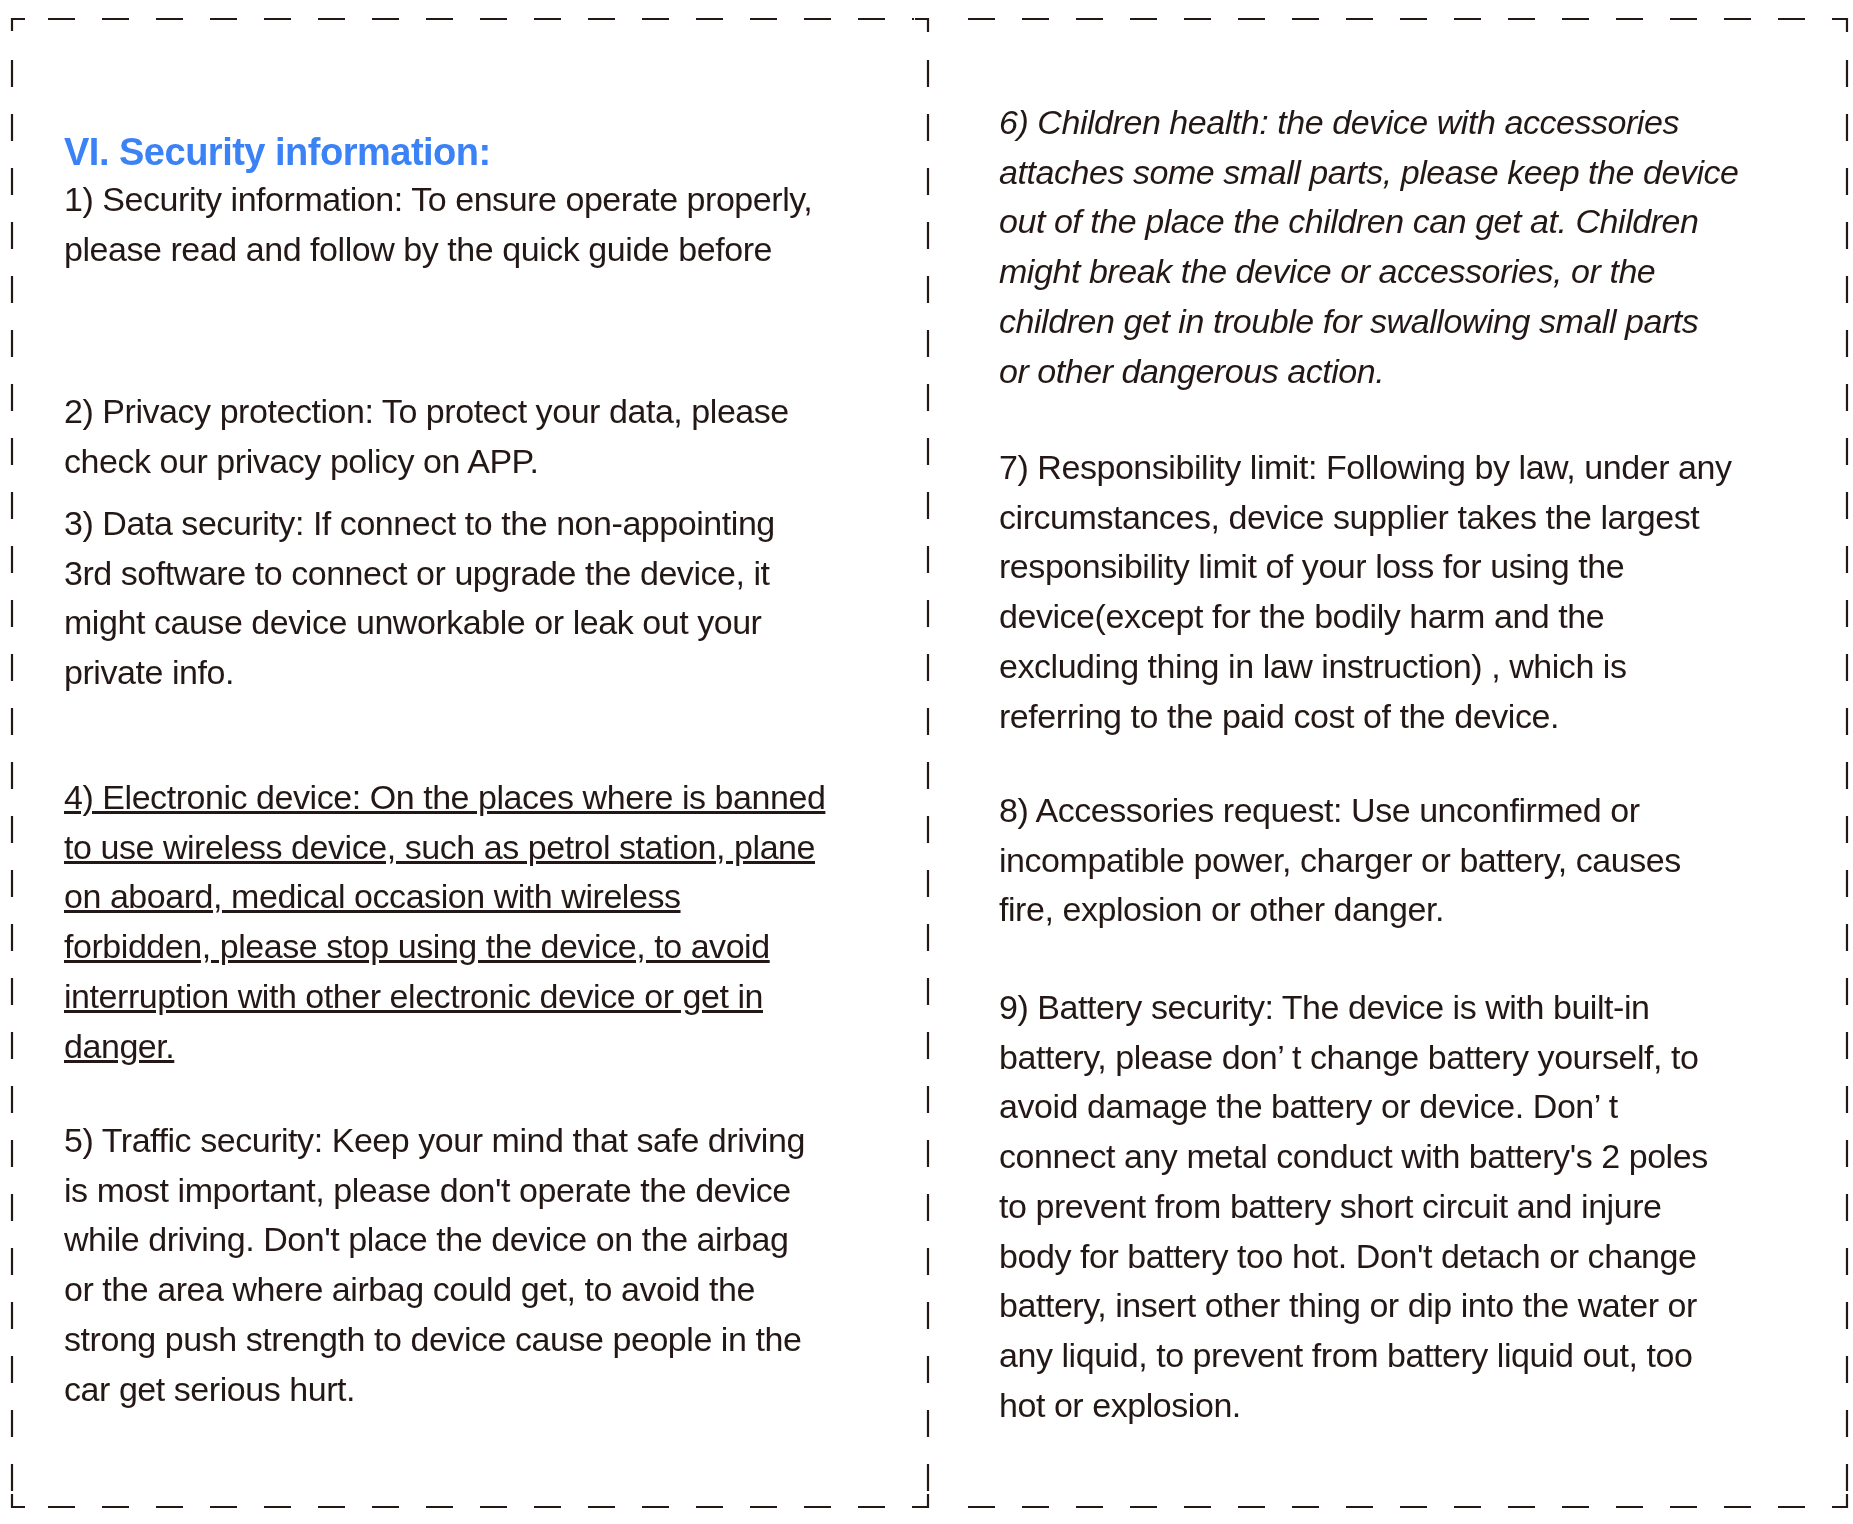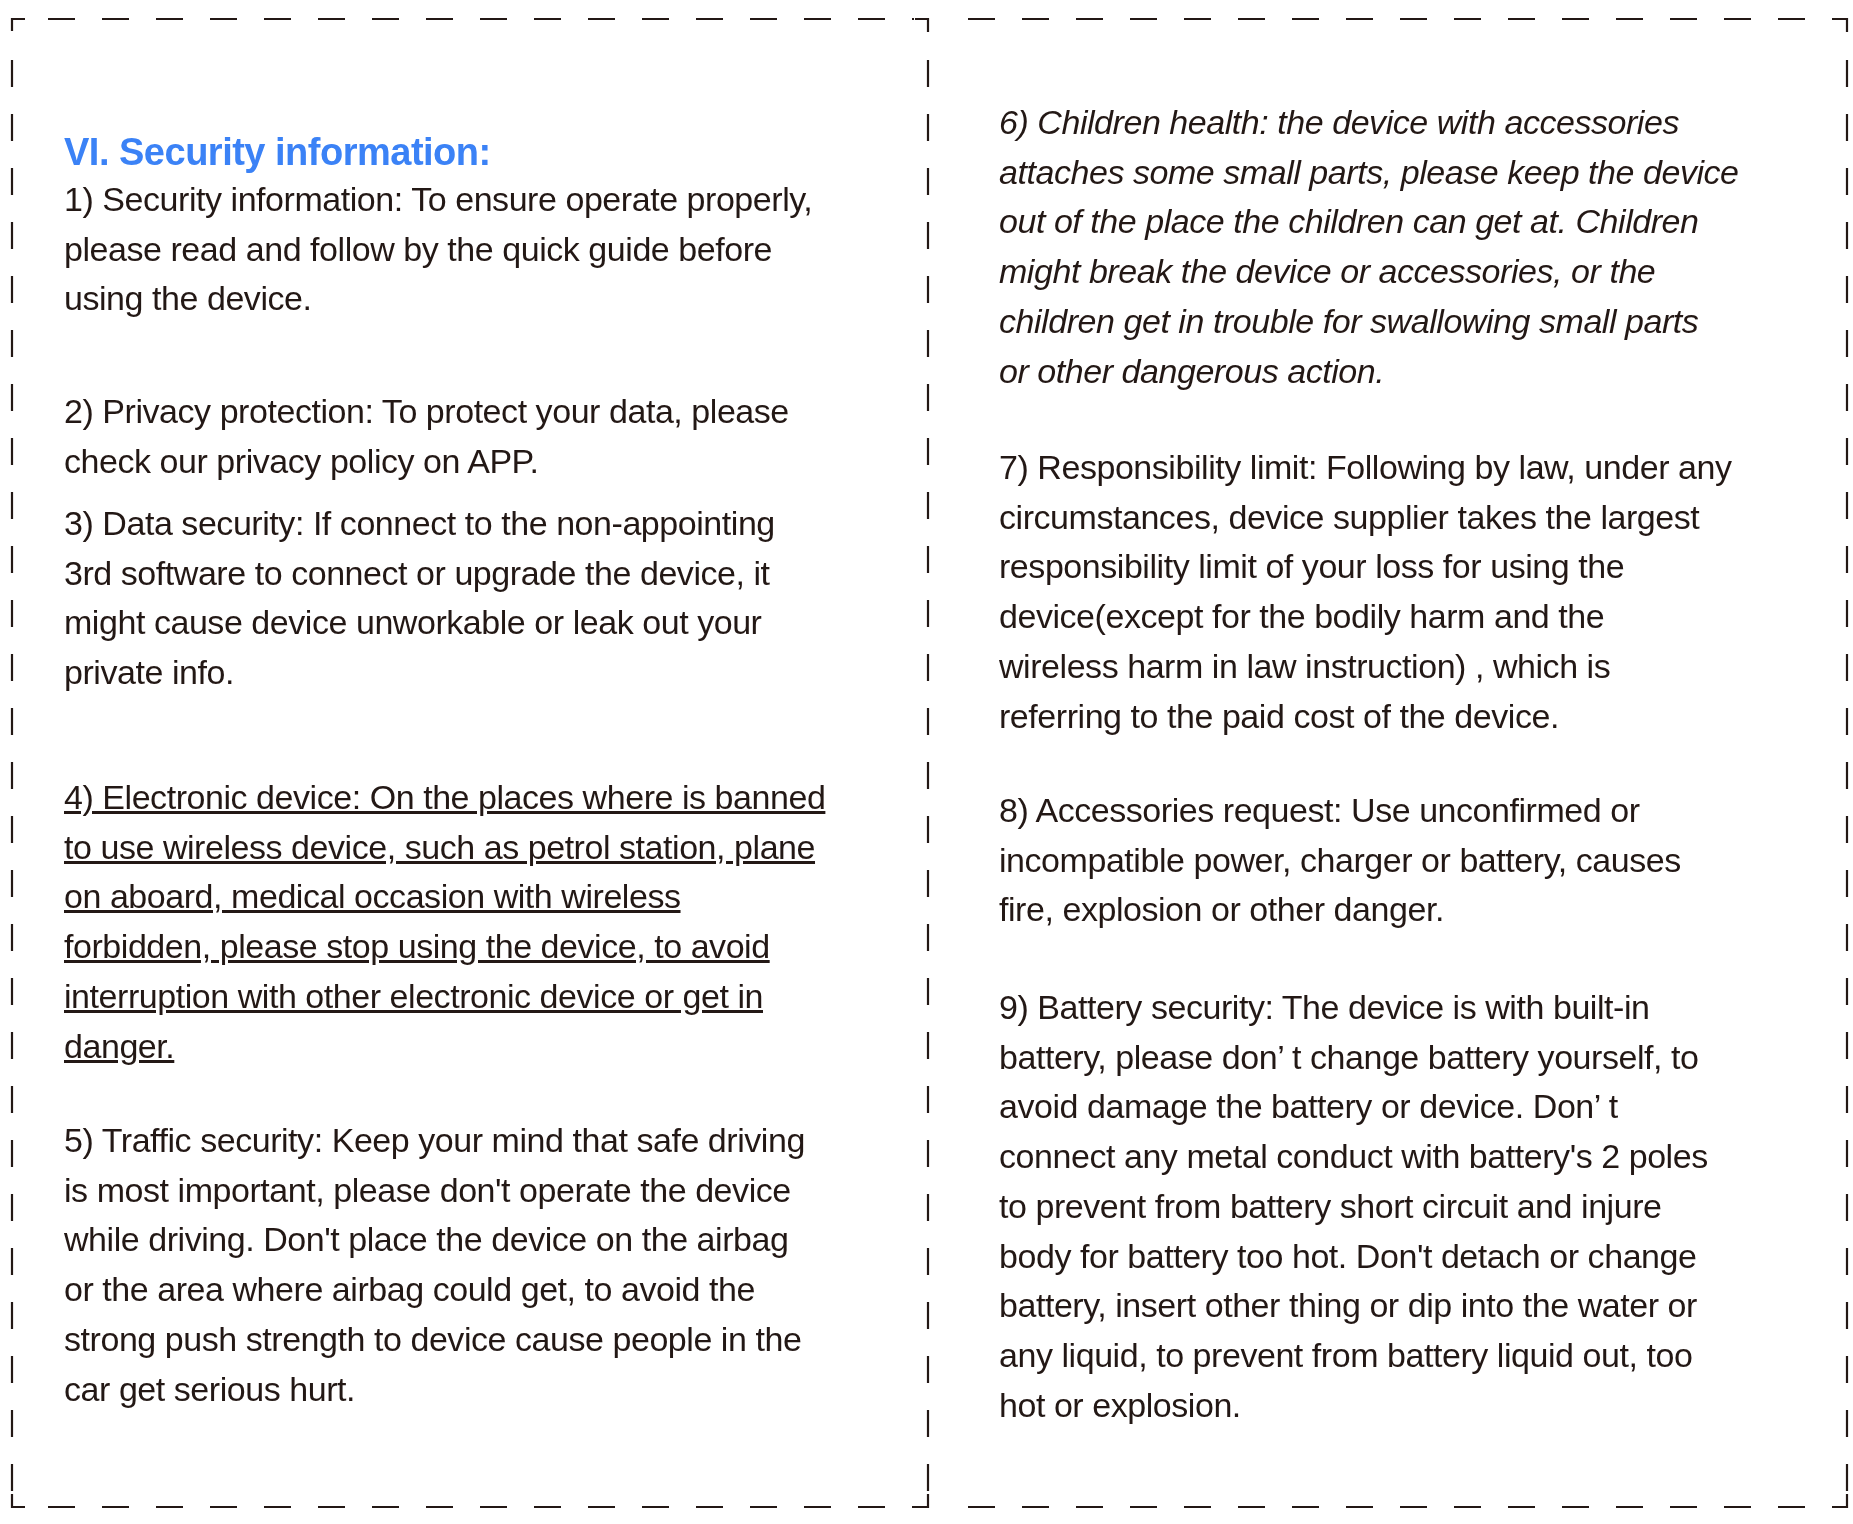--- a/index.html
+++ b/index.html
@@ -45,21 +45,20 @@
 
     <path d="M1834 1507 L1847 1507 L1847 1494"></path>
   </g>
 </svg>
 
 <h1 class="heading">VI. Security information:</h1>
 
 <div class="para col-left" style="top:175px;">
   <span class="line">1) Security information: To ensure operate properly,</span>
   <span class="line">please read and follow by the quick guide before</span>
-  <span class="line">using the device.</span>
 </div>
 
 <div class="para col-left" style="top:387px;">
   <span class="line">2) Privacy protection: To protect your data, please</span>
   <span class="line">check our privacy policy on APP.</span>
 </div>
 
 <div class="para col-left" style="top:499px;">
   <span class="line">3) Data security: If connect to the non-appointing</span>
   <span class="line">3rd software to connect or upgrade the device, it</span>
@@ -92,21 +91,21 @@
   <span class="line">might break the device or accessories, or the</span>
   <span class="line">children get in trouble for swallowing small parts</span>
   <span class="line">or other dangerous action.</span>
 </div>
 
 <div class="para col-right" style="top:443px;">
   <span class="line">7) Responsibility limit: Following by law, under any</span>
   <span class="line">circumstances, device supplier takes the largest</span>
   <span class="line">responsibility limit of your loss for using the</span>
   <span class="line">device(except for the bodily harm and the</span>
-  <span class="line">wireless harm in law instruction) , which is</span>
+  <span class="line">excluding thing in law instruction) , which is</span>
   <span class="line">referring to the paid cost of the device.</span>
 </div>
 
 <div class="para col-right" style="top:786px;">
   <span class="line">8) Accessories request: Use unconfirmed or</span>
   <span class="line">incompatible power, charger or battery, causes</span>
   <span class="line">fire, explosion or other danger.</span>
 </div>
 
 <div class="para col-right" style="top:983px;">

